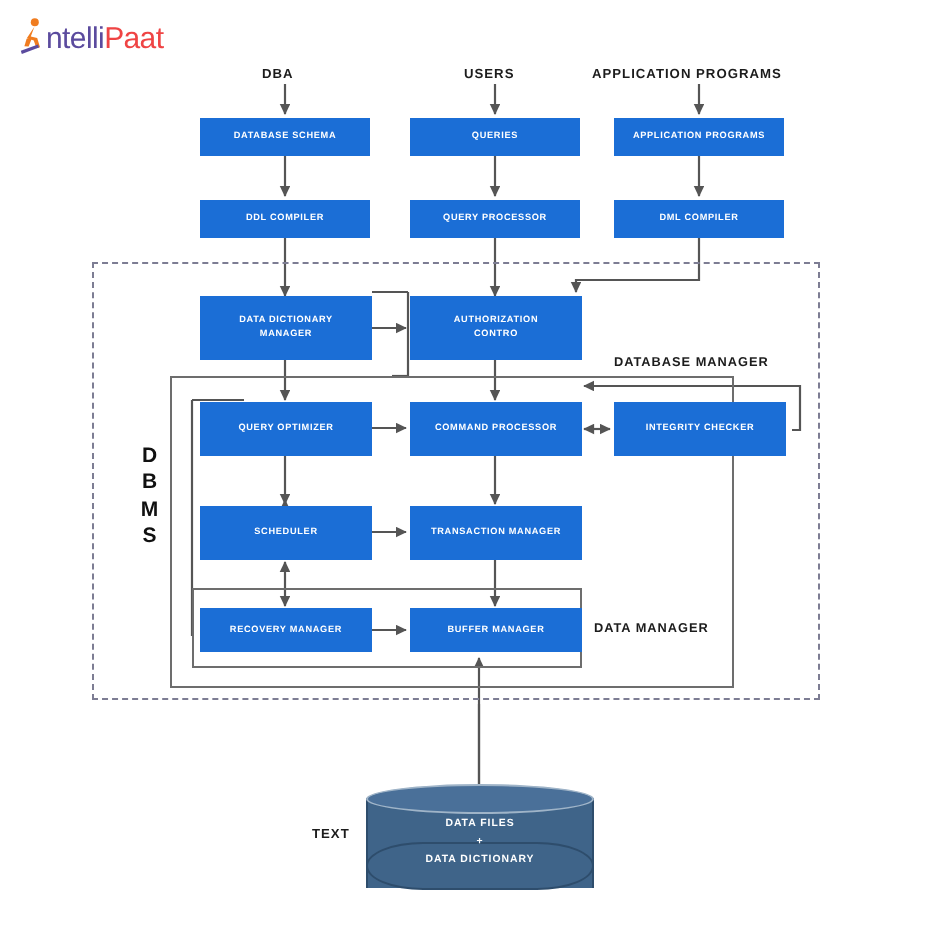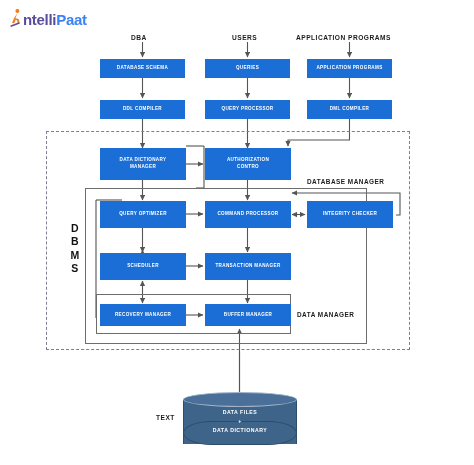--- a/index.html
+++ b/index.html
@@ -10,29 +10,29 @@
     font-family:"Liberation Sans", sans-serif;
     overflow:hidden;
     position:relative;
   }
   #canvas{position:absolute;left:0;top:0;width:474px;height:465px;}
 
   
   .logo{
     position:absolute;left:10px;top:8px;
     display:flex;align-items:center;
-    font-size:15px;font-weight:bold;letter-spacing:-0.3px;
+    font-size:15px;font-weight:normal;letter-spacing:-0.3px;
     white-space:nowrap;
   }
   .logo .mark{
     position:relative;width:13px;height:22px;margin-right:0px;
   }
   .logo .mark svg{position:absolute;left:0;top:0;}
   .logo .t1{color:#5b4b9e;}
-  .logo .t2{color:#3b82f6;}
+  .logo .t2{color:#ef4444;}
 
   
   .box{
     position:absolute;
     background:#1b6ed6;
     color:#ffffff;
     font-size:4.6px;
     font-weight:bold;
     letter-spacing:0.35px;
     display:flex;align-items:center;justify-content:center;

